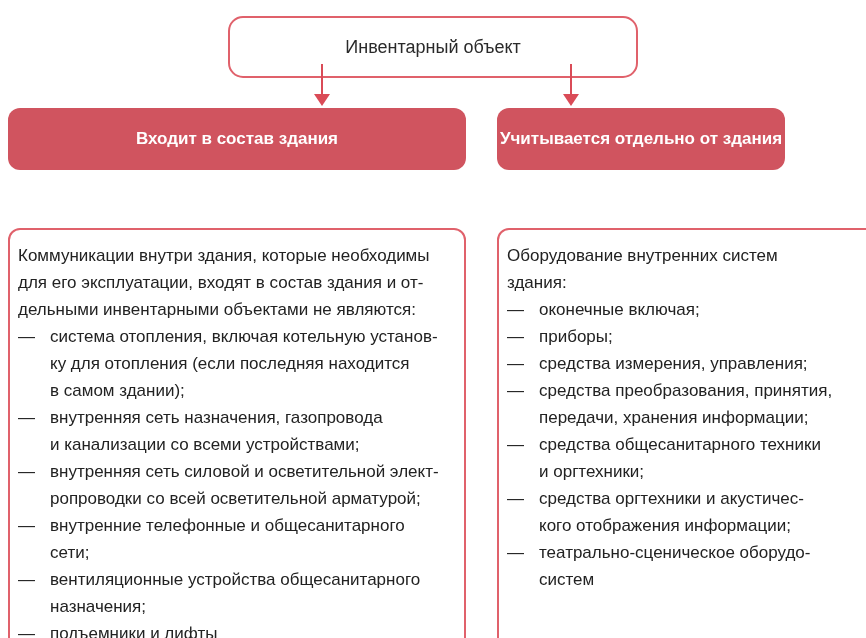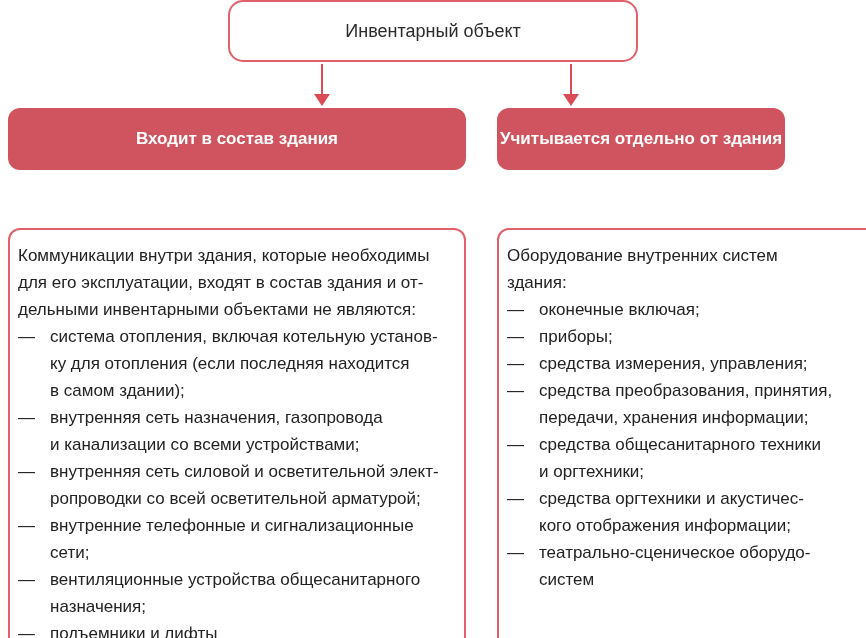--- a/index.html
+++ b/index.html
@@ -9,21 +9,21 @@
     font-family: "Liberation Sans", sans-serif;
     position: relative;
     overflow: hidden;
     color: #222222;
   }
   .canvas { position: absolute; inset: 0; }
 
   
   .top-box {
     position: absolute;
-    left: 228px; top: 0;
+    left: 228px; top: 16px;
     width: 410px; height: 62px;
     box-sizing: border-box;
     border: 2px solid #e0616b;
     border-radius: 15px;
     background: #ffffff;
     display: flex; align-items: center; justify-content: center;
     font-size: 18px;
     color: #2a2a2a;
   }
 
@@ -132,21 +132,21 @@
         <span class="li-text">внутренняя сеть назначения, газопровода
 и канализации со всеми устройствами;</span>
       </div>
       <div class="li">
         <span class="dash">—</span>
         <span class="li-text">внутренняя сеть силовой и осветительной элект-
 ропроводки со всей осветительной арматурой;</span>
       </div>
       <div class="li">
         <span class="dash">—</span>
-        <span class="li-text">внутренние телефонные и сигнализационные
+        <span class="li-text">внутренние телефонные и общесанитарного
 сети;</span>
       </div>
       <div class="li">
         <span class="dash">—</span>
         <span class="li-text">вентиляционные устройства общесанитарного
 назначения;</span>
       </div>
       <div class="li">
         <span class="dash">—</span>
         <span class="li-text">подъемники и лифты</span>

